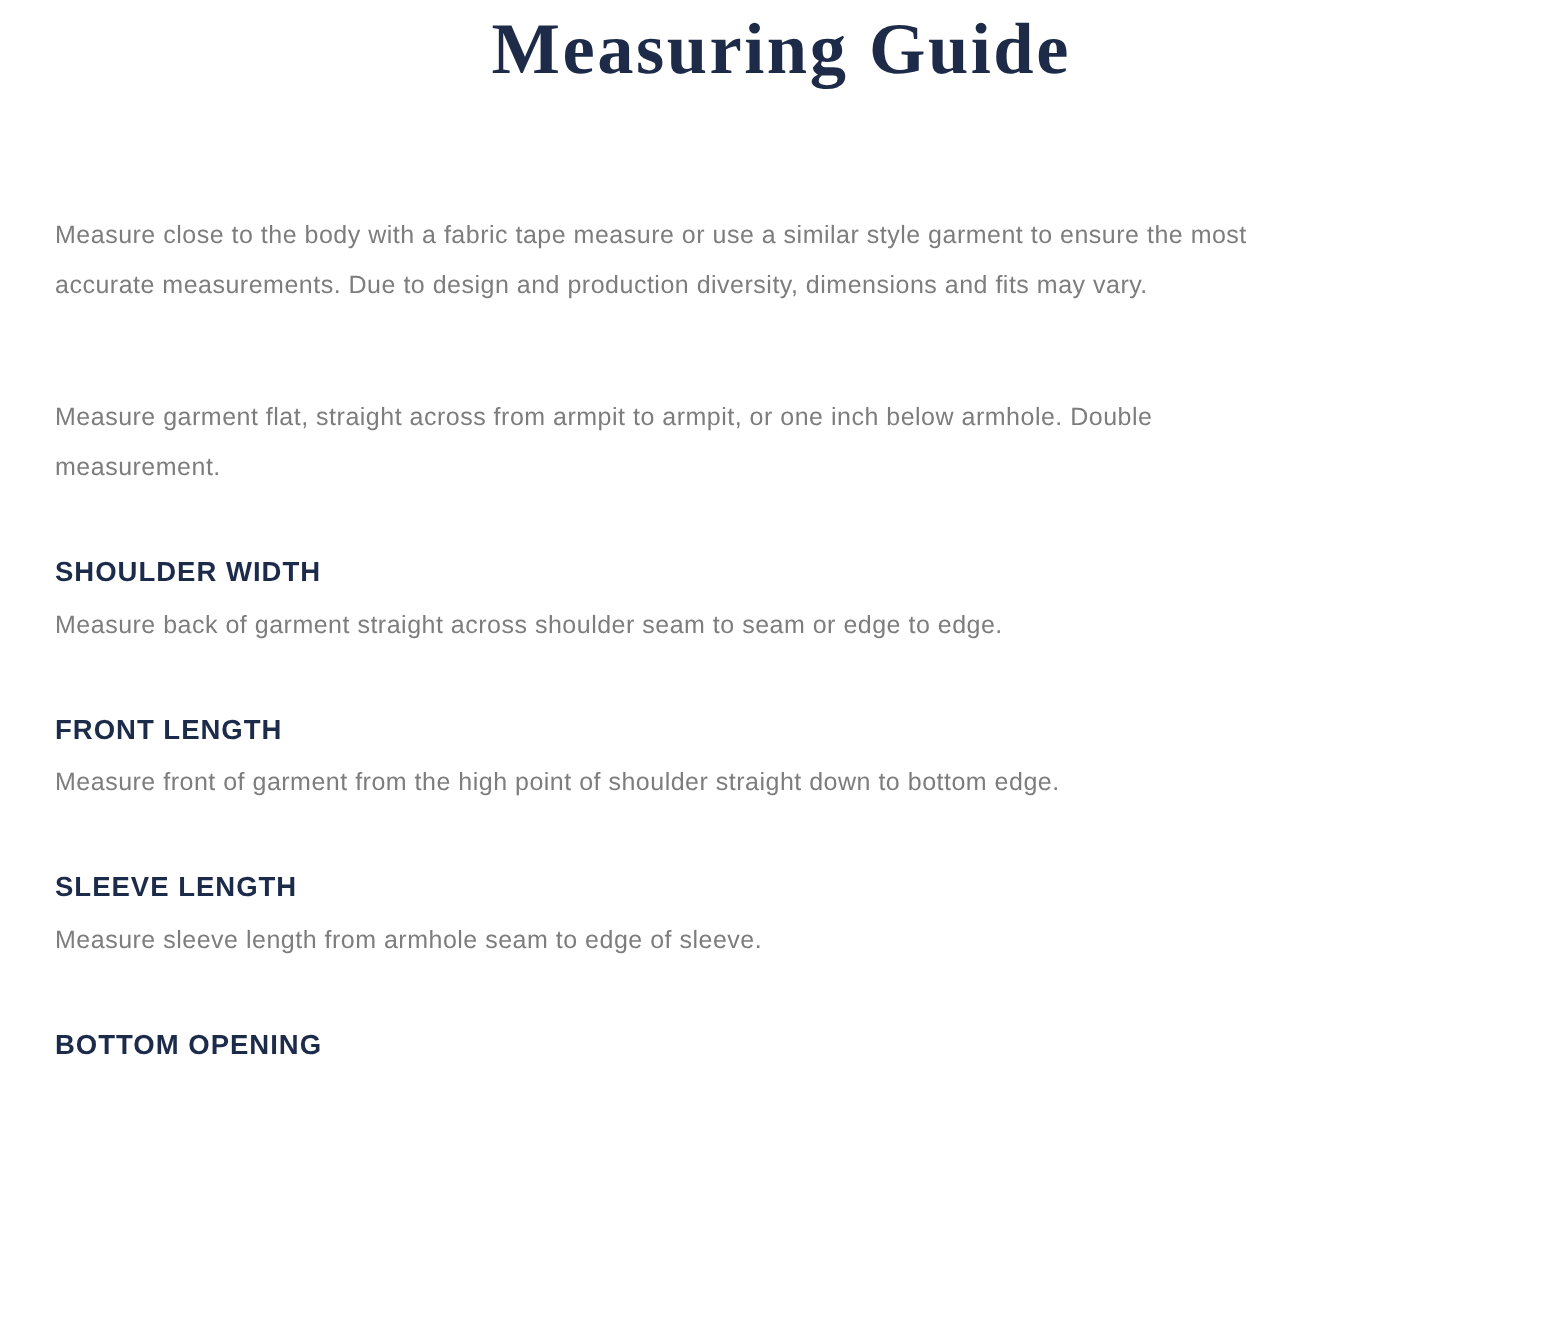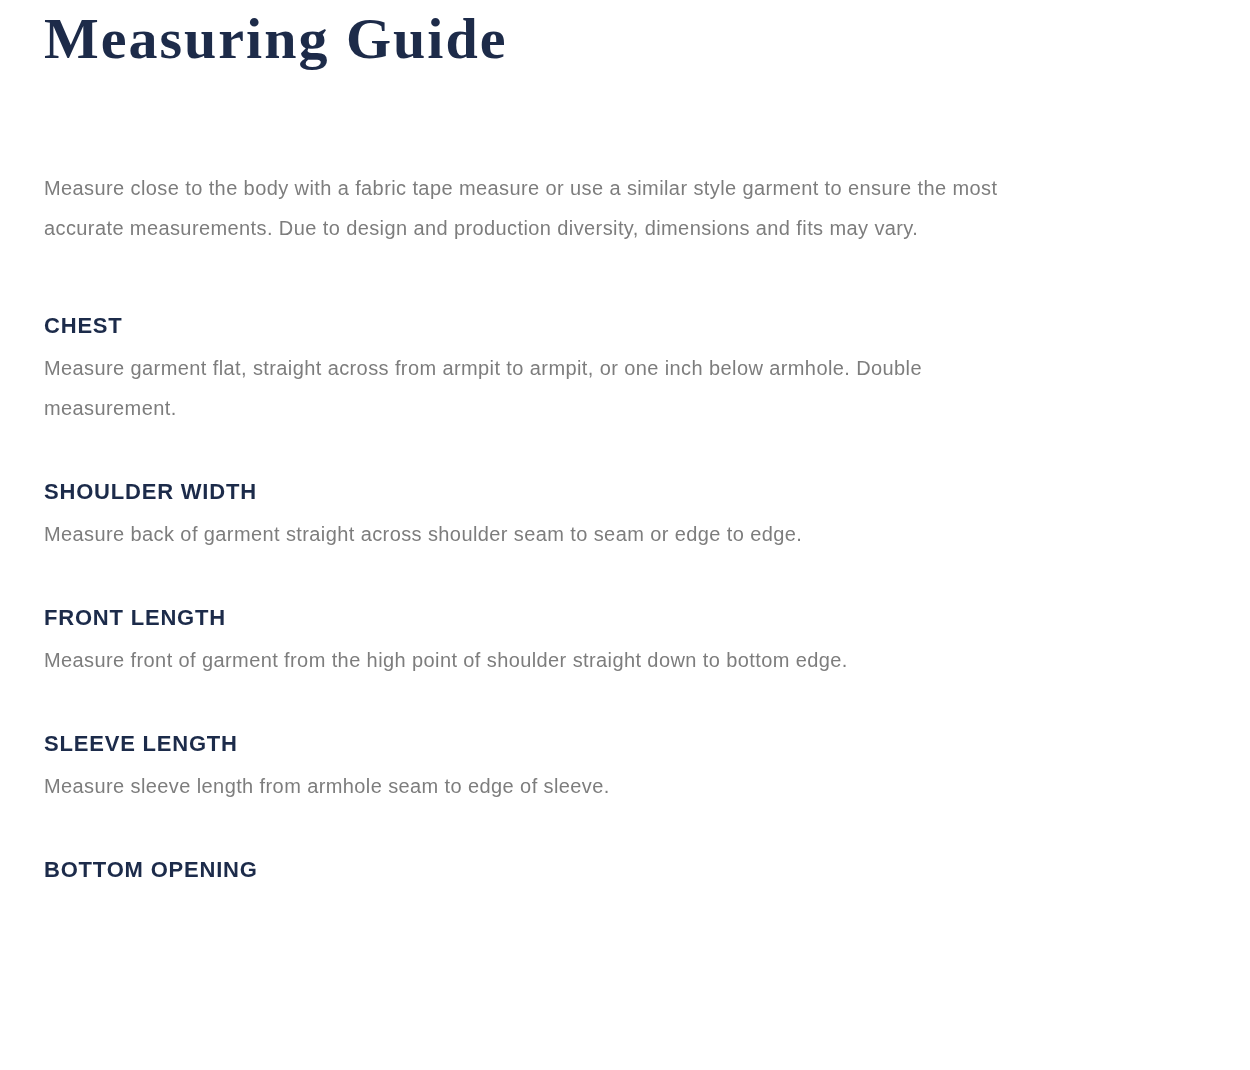--- a/index.html
+++ b/index.html
@@ -17,20 +17,21 @@
     font-family: "Liberation Sans", sans-serif;
   }
   .page-title {
     font-family: "Liberation Serif", serif;
     font-weight: 700;
     font-size: 58px;
     line-height: 66px;
     letter-spacing: 2px;
     color: #1d2b49;
     margin: 0 0 96px 0;
+    text-align: center;
   }
   .intro {
     font-size: 20px;
     line-height: 40px;
     letter-spacing: 0.4px;
     color: #7d7d7d;
     max-width: 990px;
     margin: 0 0 66px 0;
   }
   .section {
@@ -57,21 +58,20 @@
 </head>
 <body>
 
 <div class="page">
 
   <h1 class="page-title">Measuring Guide</h1>
 
   <p class="intro">Measure close to the body with a fabric tape measure or use a similar style garment to ensure the most accurate measurements. Due to design and production diversity, dimensions and fits may vary.</p>
 
   <div class="section">
-    <h2 class="section-heading">CHEST</h2>
     <p class="section-body">Measure garment flat, straight across from armpit to armpit, or one inch below armhole. Double measurement.</p>
   </div>
 
   <div class="section">
     <h2 class="section-heading">SHOULDER WIDTH</h2>
     <p class="section-body">Measure back of garment straight across shoulder seam to seam or edge to edge.</p>
   </div>
 
   <div class="section">
     <h2 class="section-heading">FRONT LENGTH</h2>

